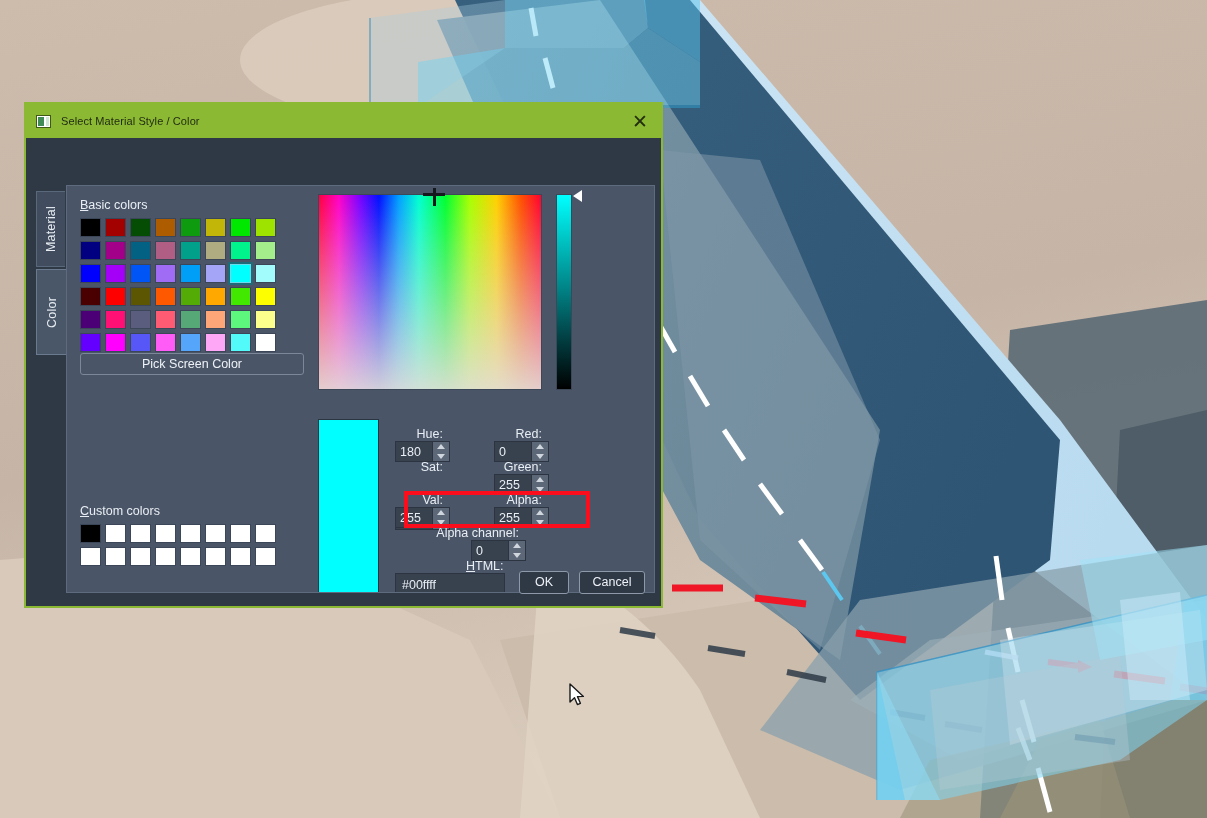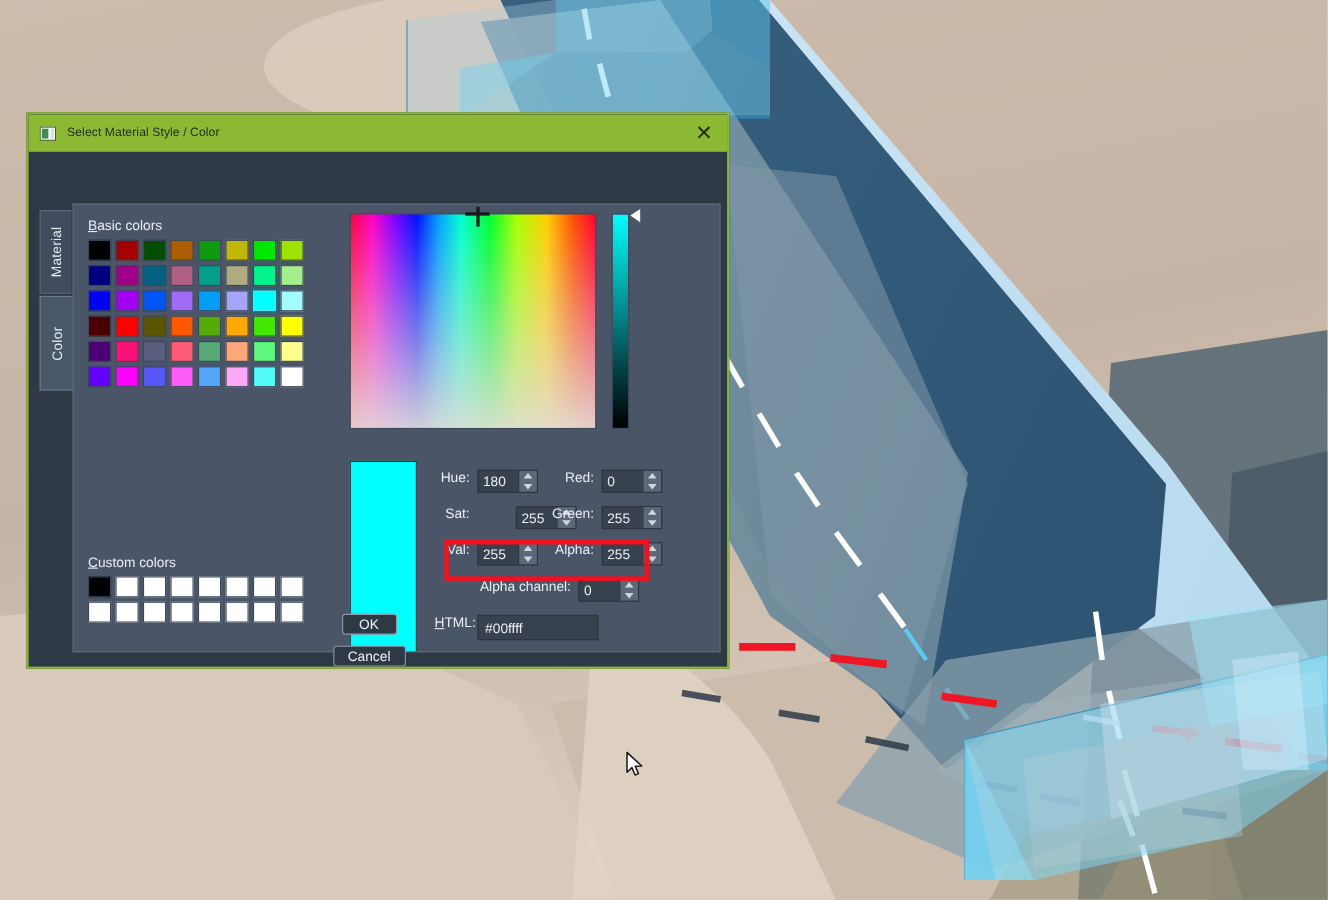--- a/index.html
+++ b/index.html
@@ -182,21 +182,21 @@
 
   
   #color-preview {
     position: absolute; left: 251px; top: 233px;
     width: 61px; height: 175px;
     background: #00ffff;
     border: 1px solid #2b3542;
   }
 
   
-  .field-row { position: absolute; display: flex; align-items: flex-start; }
+  .field-row { position: absolute; display: flex; align-items: flex-end; flex-direction: column; }
   .field-label {
     color: #e9eef4; font-size: 12.5px; text-align: right;
     margin-right: 7px; white-space: nowrap;
   }
   .spin {
     display: flex; align-items: stretch;
     background: #38424f;
     border: 1px solid #2b3440;
     height: 21px;
   }
@@ -253,21 +253,21 @@
     border: 4px solid #fc0d1b;
     pointer-events: none;
     z-index: 40;
   }
 
   
   #footer {
     position: absolute; left: 0; right: 0; bottom: 0;
     height: 48px;
     display: flex; align-items: center; justify-content: flex-end;
-    padding-right: 16px; gap: 10px; flex-direction: column;
+    padding-right: 16px; gap: 10px;
   }
   .fbtn {
     background: #2f3845;
     border: 1px solid #8d99a8;
     border-radius: 3px;
     color: #eef2f7; font-size: 12.5px;
     width: 50px; height: 23px;
     display: flex; align-items: center; justify-content: center;
     cursor: pointer;
   }
@@ -470,20 +470,23 @@
             <div class="swatch" style="background: rgb(100, 0, 255);"></div>
             <div class="swatch" style="background: rgb(255, 0, 255);"></div>
             <div class="swatch" style="background: rgb(87, 87, 247);"></div>
             <div class="swatch" style="background: rgb(255, 92, 247);"></div>
             <div class="swatch" style="background: rgb(85, 165, 251);"></div>
             <div class="swatch" style="background: rgb(255, 167, 247);"></div>
             <div class="swatch" style="background: rgb(82, 250, 250);"></div>
             <div class="swatch" style="background: rgb(255, 255, 255);"></div>
           </div>
 
+        <div class="btn" id="pick-screen-color">
+          <span>Pick Screen Color</span>
+        </div>
 
         <div class="lbl" id="custom-colors-label">
           <u>C</u><span>ustom colors</span>
         </div>
 
         <div class="swatch-grid" id="custom-grid">
             <div class="swatch" style="background: rgb(0, 0, 0);"></div>
             <div class="swatch" style="background: rgb(255, 255, 255);"></div>
             <div class="swatch" style="background: rgb(255, 255, 255);"></div>
             <div class="swatch" style="background: rgb(255, 255, 255);"></div>

